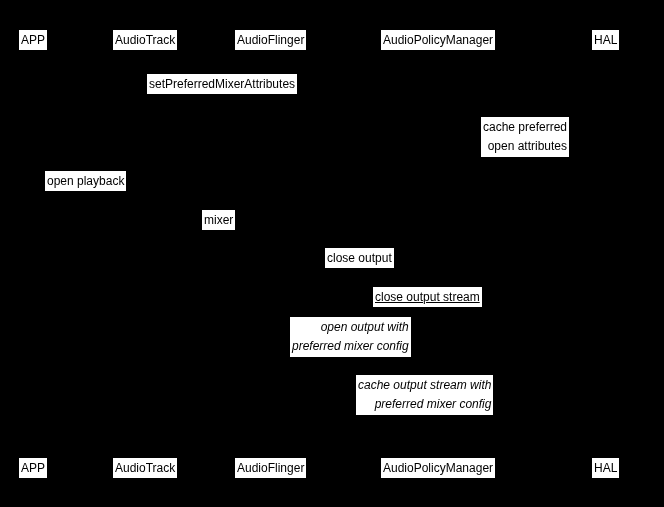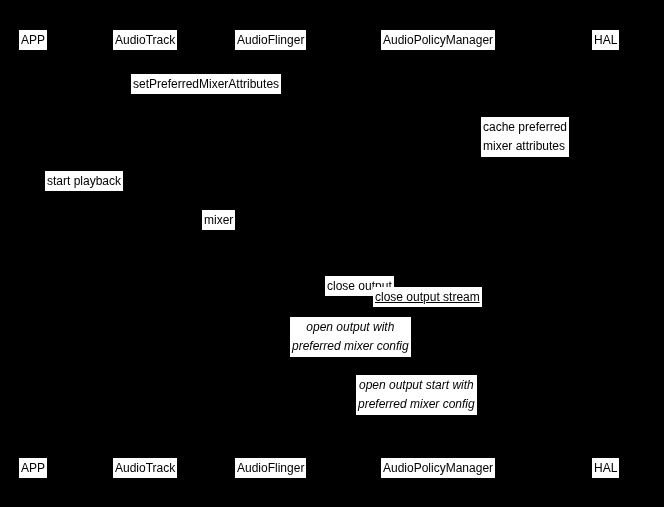--- a/index.html
+++ b/index.html
@@ -25,79 +25,79 @@
     color: #000000;
     font-size: 12px;
     line-height: 20px;
     padding: 0 2px;
     white-space: nowrap;
     display: inline-block;
   }
   .multiline { line-height: 19px; padding: 1px 2px; }
   .center { text-align: center; font-style: italic; }
   .leftalign { text-align: left; }
-  .line { display: block; }
+  .line { display: block; text-align: right; }
 
   
   .p-top-app            { left: 19px;  top: 30px; }
   .p-top-audiotrack     { left: 113px; top: 30px; }
   .p-top-audioflinger   { left: 235px; top: 30px; }
   .p-top-audiopolicy    { left: 381px; top: 30px; }
   .p-top-hal            { left: 592px; top: 30px; }
 
   
   .p-bot-app            { left: 19px;  top: 458px; }
   .p-bot-audiotrack     { left: 113px; top: 458px; }
   .p-bot-audioflinger   { left: 235px; top: 458px; }
   .p-bot-audiopolicy    { left: 381px; top: 458px; }
   .p-bot-hal            { left: 592px; top: 458px; }
 
   
-  .m-setpreferred       { left: 131px; top: 74px; text-align: center; }
+  .m-setpreferred       { left: 147px; top: 74px; text-align: center; }
   .m-cache              { left: 481px; top: 117px; }
   .m-startplayback      { left: 45px;  top: 171px; }
   .m-start              { left: 202px; top: 210px; }
-  .m-closeoutput        { left: 325px; top: 248px; margin-top: 28px; }
+  .m-closeoutput        { left: 325px; top: 248px; }
   .m-closeoutputstream  { left: 373px; top: 287px; text-decoration: underline; }
   .m-openoutput         { left: 290px; top: 317px; }
   .m-openoutputstream   { left: 356px; top: 375px; }
 </style>
 </head>
 <body>
 
 <div class="canvas">
 
   <div class="label p-top-app">APP</div>
   <div class="label p-top-audiotrack">AudioTrack</div>
   <div class="label p-top-audioflinger">AudioFlinger</div>
   <div class="label p-top-audiopolicy">AudioPolicyManager</div>
   <div class="label p-top-hal">HAL</div>
 
   <div class="label m-setpreferred">setPreferredMixerAttributes</div>
 
   <div class="label multiline leftalign m-cache">
     <span class="line">cache preferred</span>
-    <span class="line">mixer attributes</span>
+    <span class="line">open attributes</span>
   </div>
 
-  <div class="label m-startplayback">start playback</div>
+  <div class="label m-startplayback">open playback</div>
 
   <div class="label m-start">mixer</div>
 
   <div class="label m-closeoutput">close output</div>
 
   <div class="label m-closeoutputstream">close output stream</div>
 
   <div class="label multiline center m-openoutput">
     <span class="line">open output with</span>
     <span class="line">preferred mixer config</span>
   </div>
 
   <div class="label multiline center m-openoutputstream">
-    <span class="line">open output start with</span>
+    <span class="line">cache output stream with</span>
     <span class="line">preferred mixer config</span>
   </div>
 
   <div class="label p-bot-app">APP</div>
   <div class="label p-bot-audiotrack">AudioTrack</div>
   <div class="label p-bot-audioflinger">AudioFlinger</div>
   <div class="label p-bot-audiopolicy">AudioPolicyManager</div>
   <div class="label p-bot-hal">HAL</div>
 
 </div>

